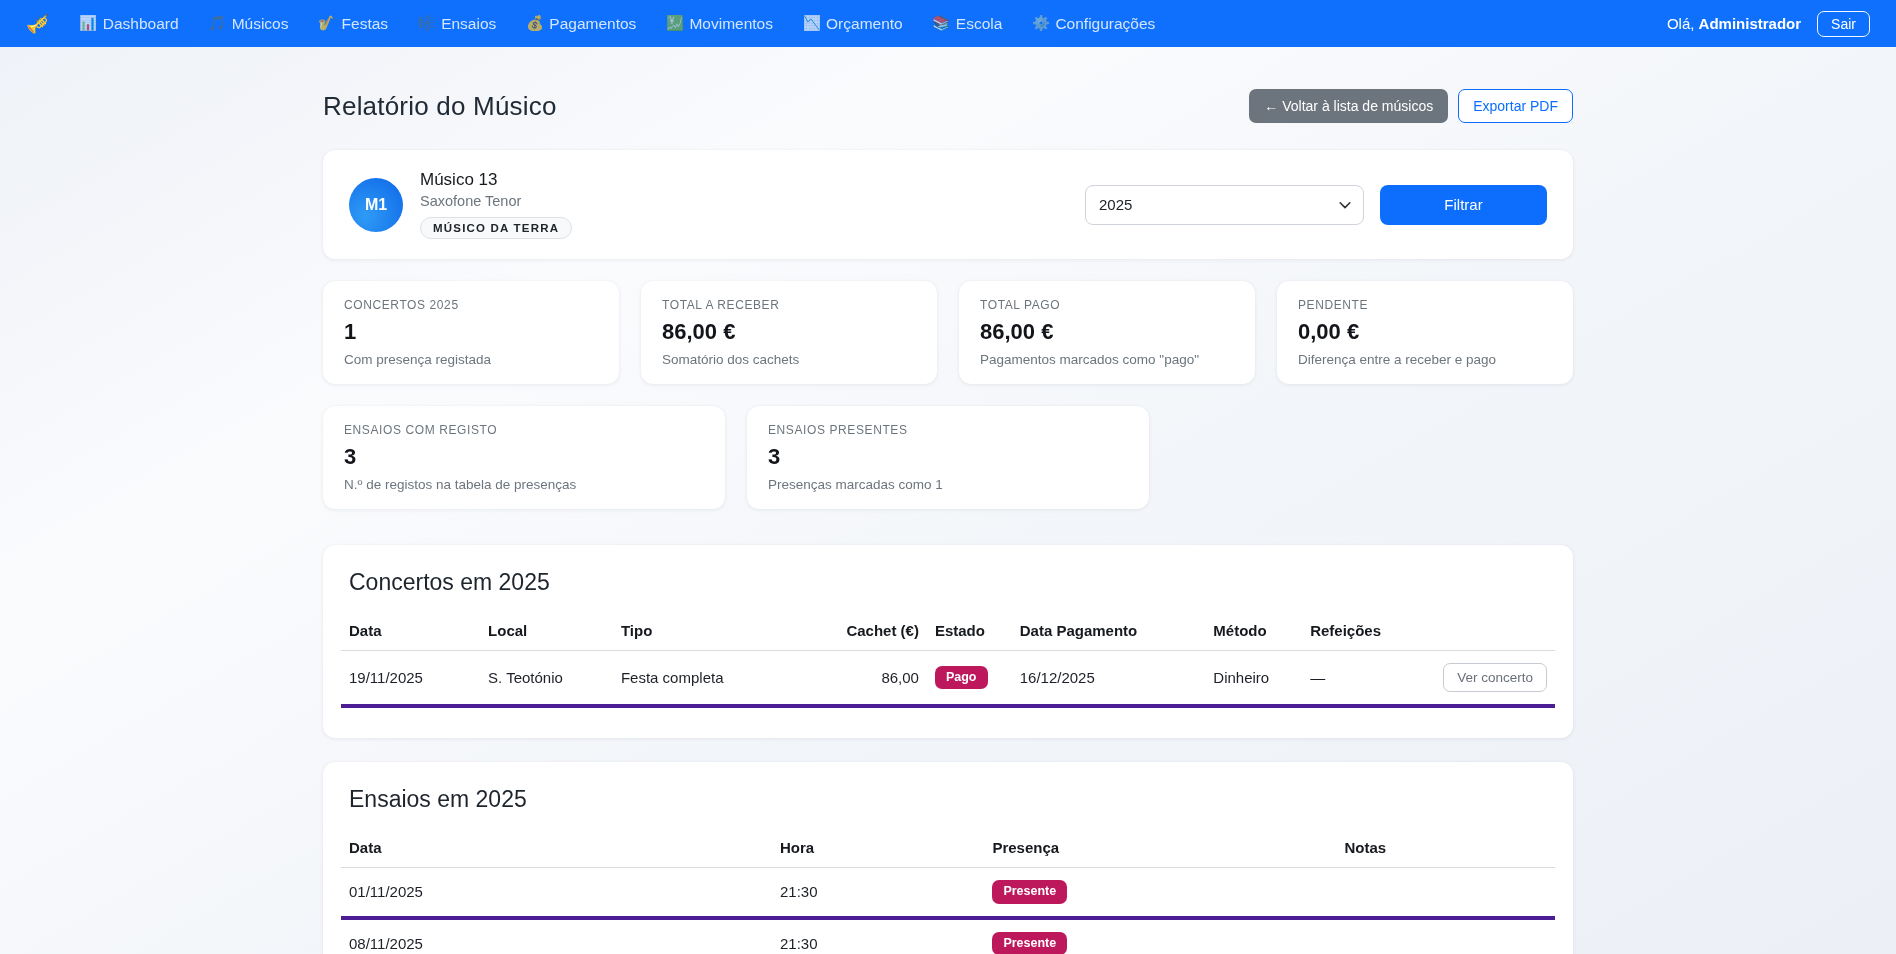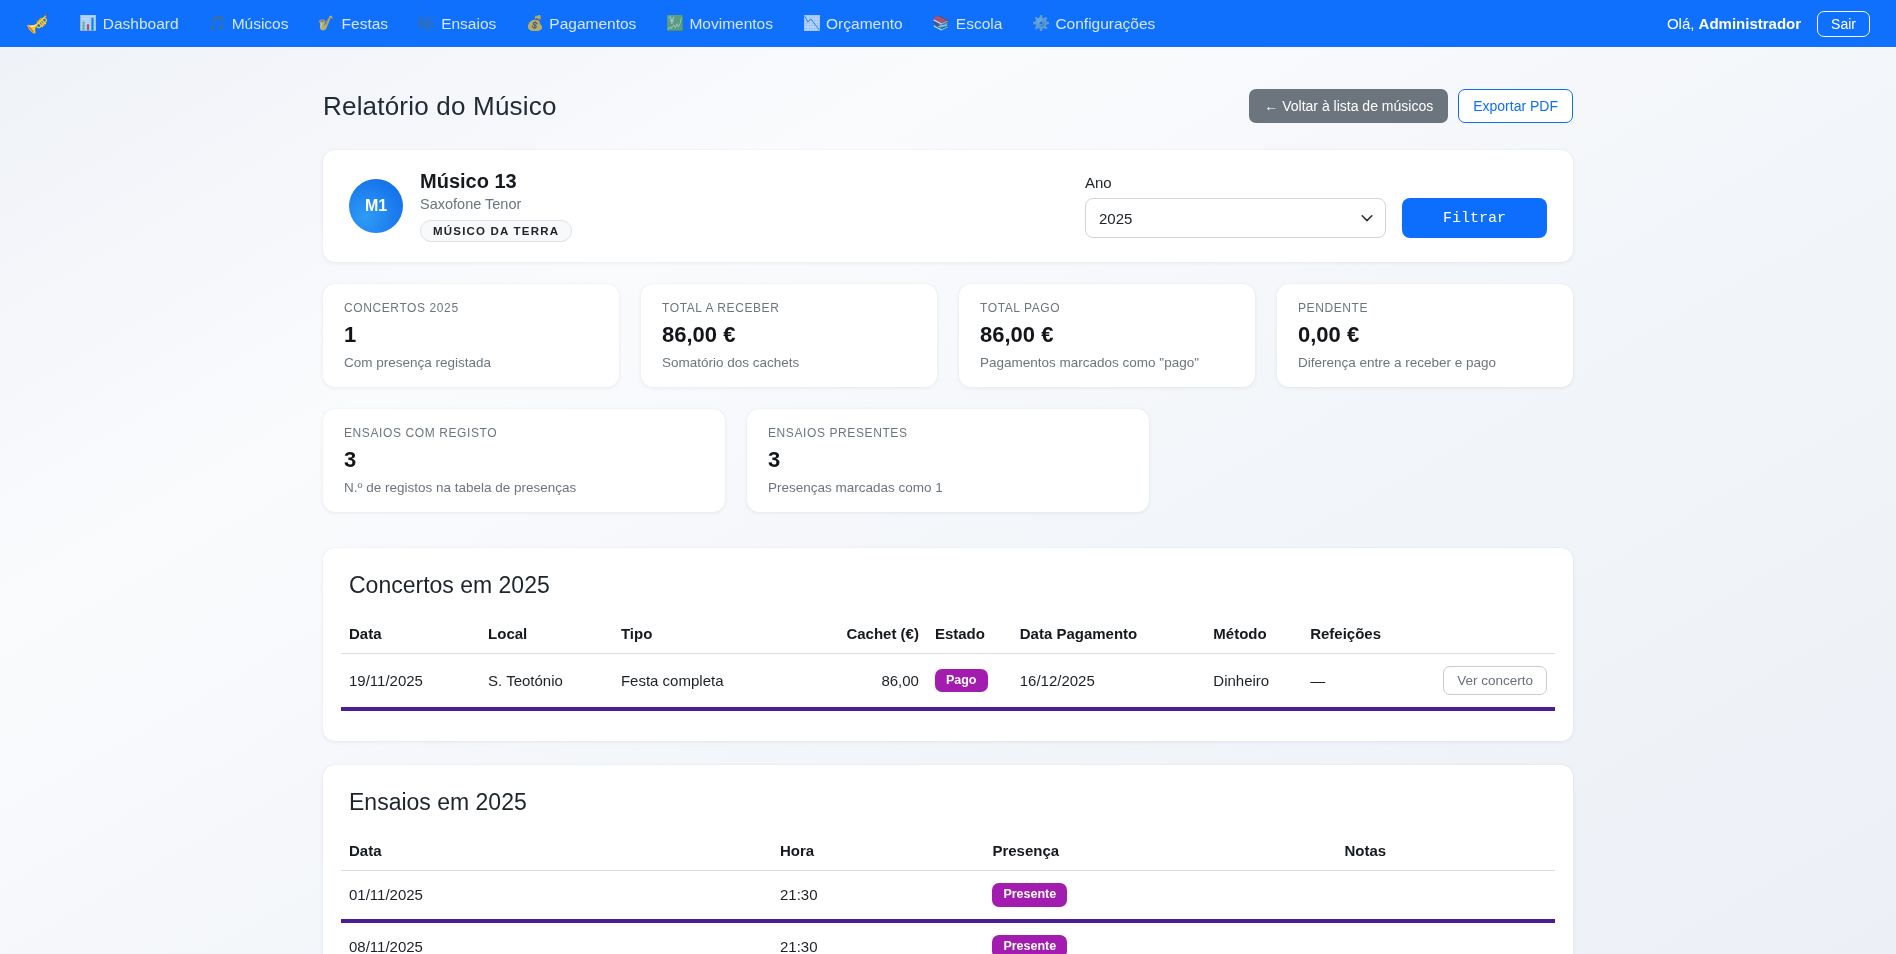--- a/index.html
+++ b/index.html
@@ -54,43 +54,43 @@
 
   
   .musician-card { padding:20px 26px; display:flex; align-items:center; justify-content:space-between; }
   .musician-left { display:flex; align-items:center; gap:17px; }
   .avatar {
     width:54px; height:54px; border-radius:50%;
     background:radial-gradient(circle at 30% 70%, #2f9bf5, #0d66e8);
     color:#fff; font-weight:700; font-size:16px;
     display:flex; align-items:center; justify-content:center; flex-shrink:0;
   }
-  .musician-name { font-size:20px; font-weight:700; color:#16191d; }
+  .musician-name { font-size:17px; font-weight:400; color:#16191d; }
   .musician-instrument { font-size:14.5px; color:#6c757d; margin-top:3px; }
   .musician-badge {
     display:inline-block; margin-top:8px; background:#f8f9fa; border:1px solid #dee2e6;
     color:#212529; font-size:11.5px; font-weight:700; letter-spacing:1.2px;
     padding:4px 12px; border-radius:14px;
   }
   .filter-block { width:462px; }
   .filter-label { font-size:15px; color:#212529; margin-bottom:7px; }
   .filter-row { display:flex; align-items:center; gap:16px; }
   .select-wrap { position:relative; flex:1; }
   .year-select {
     width:100%; height:40px; appearance:none; -webkit-appearance:none;
     border:1px solid #ced4da; border-radius:8px; background:#fff;
     font-size:15px; color:#212529; padding:0 34px 0 13px; font-family:inherit; cursor:pointer;
   }
   .select-chevron {
     position:absolute; right:12px; top:50%; transform:translateY(-50%);
     pointer-events:none; color:#333; display:flex;
   }
   .btn-filtrar {
-    width:145px; height:40px; background:#0d6efd; color:#fff; border:none;
-    border-radius:8px; font-size:15px; cursor:pointer; font-family:Liberation Mono, monospace;
+    width:167px; height:40px; background:#0d6efd; color:#fff; border:none;
+    border-radius:8px; font-size:15px; cursor:pointer; font-family:Liberation Sans, sans-serif;
   }
 
   
   .stats-row { display:grid; gap:22px; margin-top:22px; }
   .stats-row.cols4 { grid-template-columns:repeat(4,1fr); }
   .stats-row.cols3 { grid-template-columns:repeat(3,1fr); }
   .stat-card { padding:17px 21px; }
   .stat-label { font-size:12px; color:#6c757d; letter-spacing:.6px; text-transform:uppercase; }
   .stat-value { font-size:22px; font-weight:700; color:#121519; margin-top:7px; }
   .stat-sub { font-size:13.5px; color:#6c757d; margin-top:7px; }
@@ -100,21 +100,21 @@
   .table-card.rehearsals { margin-top:24px; }
   .section-title { font-size:23px; font-weight:500; color:#1d242c; margin:0 8px 18px; }
   table { width:100%; border-collapse:collapse; }
   th {
     text-align:left; font-size:15px; font-weight:700; color:#16191d;
     padding:8px 8px 11px; border-bottom:1px solid #d9dde2; white-space:nowrap;
   }
   td { font-size:15px; color:#1c2127; padding:12px 8px; border-bottom:4px solid #4c1d95; }
   .num { text-align:right; }
   .badge-green {
-    display:inline-block; background:#a21caf; color:#fff; font-size:12.5px;
+    display:inline-block; background:#be185d; color:#fff; font-size:12.5px;
     font-weight:700; padding:4px 11px; border-radius:7px; line-height:1.25;
   }
   .btn-view {
     background:#fff; border:1px solid #c6cbd1; color:#697079; font-size:13.5px;
     padding:6px 13px; border-radius:7px; cursor:pointer; font-family:inherit; white-space:nowrap;
   }
   .action-cell { text-align:right; }
 
   
   .col-c-data{width:11.5%} .col-c-local{width:11%} .col-c-tipo{width:18%}
@@ -185,21 +185,20 @@
   <div class="card musician-card">
     <div class="musician-left">
       <div class="avatar">M1</div>
       <div>
         <div class="musician-name">Músico 13</div>
         <div class="musician-instrument">Saxofone Tenor</div>
         <span class="musician-badge">MÚSICO DA TERRA</span>
       </div>
     </div>
     <div class="filter-block">
-      <div class="filter-label">Ano</div>
       <div class="filter-row">
         <div class="select-wrap">
           <select class="year-select">
             <option>2025</option>
           </select>
           <span class="select-chevron">
             <svg width="14" height="14" viewBox="0 0 16 16">
                 <path d="M2.5 5.5 8 11l5.5-5.5" fill="none" stroke="#333" stroke-width="1.8" stroke-linecap="round" stroke-linejoin="round"></path>
               </svg>
           </span>

